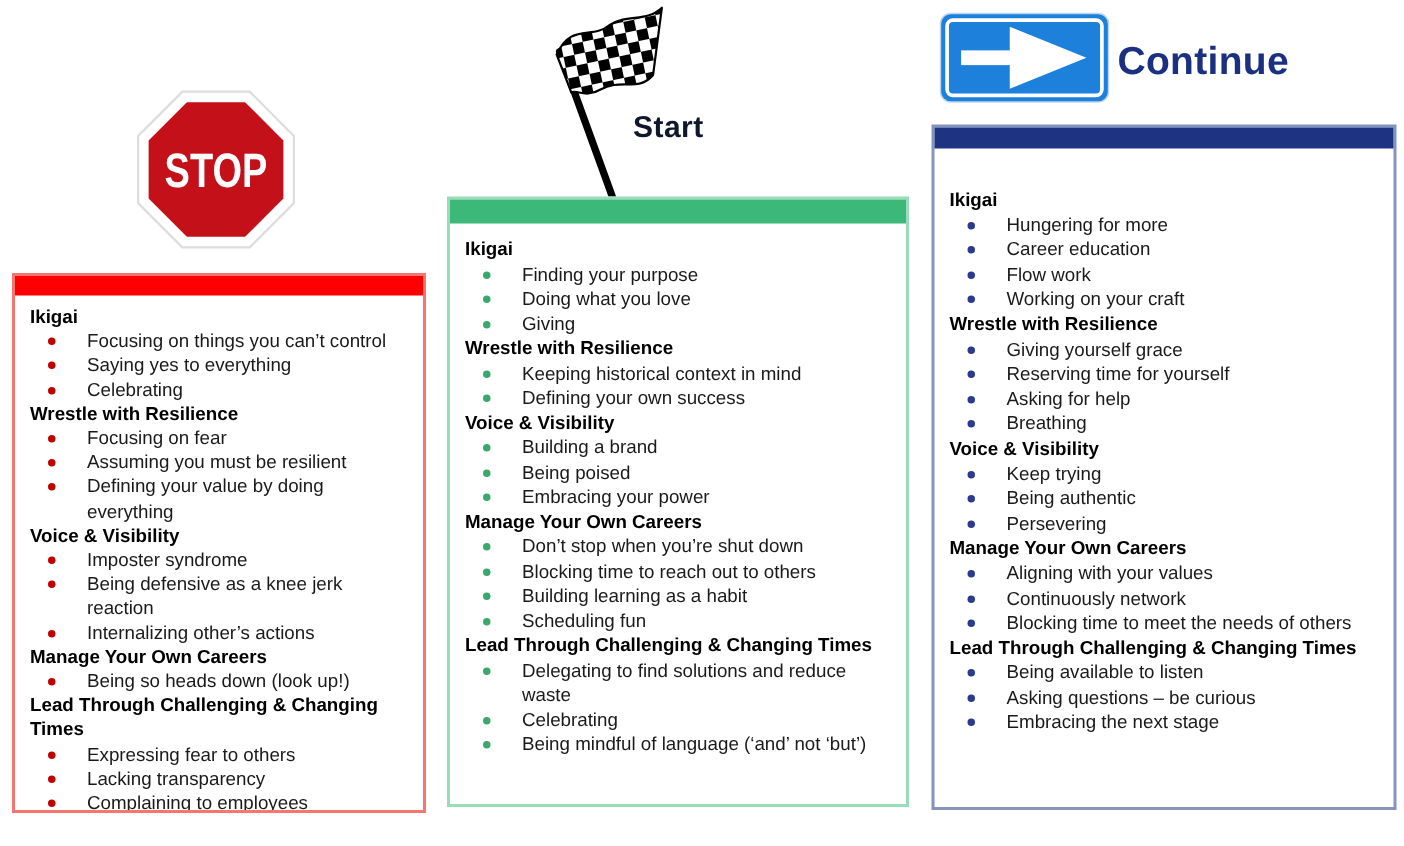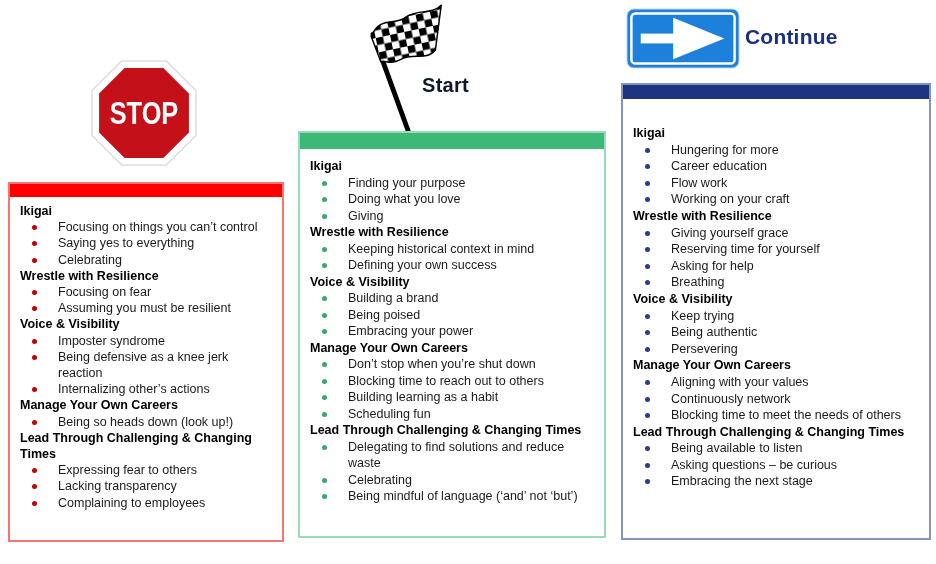--- a/index.html
+++ b/index.html
@@ -3,21 +3,21 @@
 <meta charset="utf-8">
 <style>
   html,body{margin:0;padding:0;background:#ffffff;}
   body{font-family:"Liberation Sans","DejaVu Sans",sans-serif;color:#1a1a1a;}
   .canvas{position:relative;width:936px;height:564px;background:#ffffff;overflow:hidden;}
 
   .icon-wrap{position:absolute;}
 
   .col-label{position:absolute;font-weight:bold;}
   .start-label{left:422px;top:74px;font-size:20px;letter-spacing:.3px;}
-  .continue-label{left:745px;top:25px;font-size:21px;letter-spacing:.2px;}
+  .continue-label{left:745px;top:25px;font-size:26px;letter-spacing:.2px;}
 
   .box{position:absolute;background:#ffffff;border:2px solid;box-sizing:border-box;display:flex;flex-direction:column;}
   .box-stop{left:8px;top:182px;width:276px;height:360px;}
   .box-start{left:298px;top:131px;width:308px;height:407px;}
   .box-continue{left:621px;top:83px;width:310px;height:457px;}
 
   .box-header{width:100%;flex:0 0 auto;}
   .box-stop .box-header{height:13px;}
   .box-start .box-header{height:16px;}
   .box-continue .box-header{height:14px;}
@@ -88,20 +88,24 @@
         </div>
         <div class="sec-heading">Wrestle with Resilience</div>
         <div class="item">
           <span class="dot" style="background: rgb(192, 0, 0);"></span>
           <span class="item-text">Focusing on fear</span>
         </div>
         <div class="item">
           <span class="dot" style="background: rgb(192, 0, 0);"></span>
           <span class="item-text">Assuming you must be resilient</span>
         </div>
+        <div class="item">
+          <span class="dot" style="background: rgb(192, 0, 0);"></span>
+          <span class="item-text">Defining your value by doing everything</span>
+        </div>
         <div class="sec-heading">Voice &amp; Visibility</div>
         <div class="item">
           <span class="dot" style="background: rgb(192, 0, 0);"></span>
           <span class="item-text">Imposter syndrome</span>
         </div>
         <div class="item">
           <span class="dot" style="background: rgb(192, 0, 0);"></span>
           <span class="item-text">Being defensive as a knee jerk reaction</span>
         </div>
         <div class="item">

